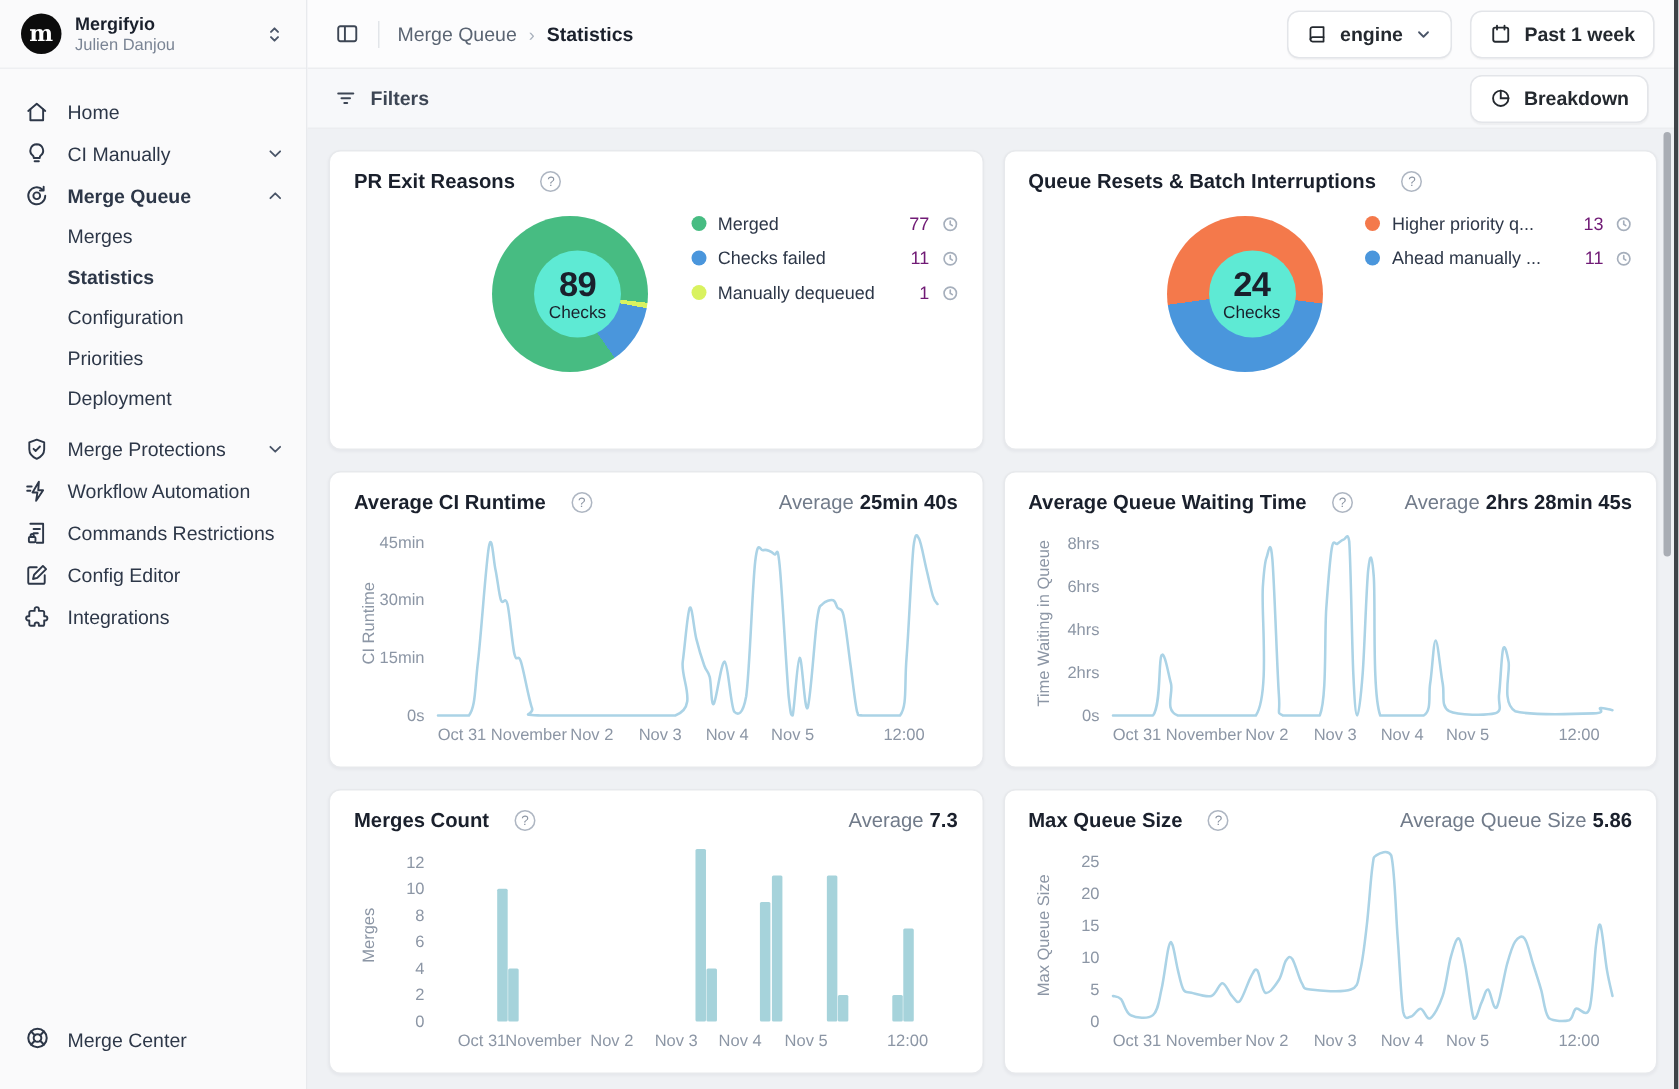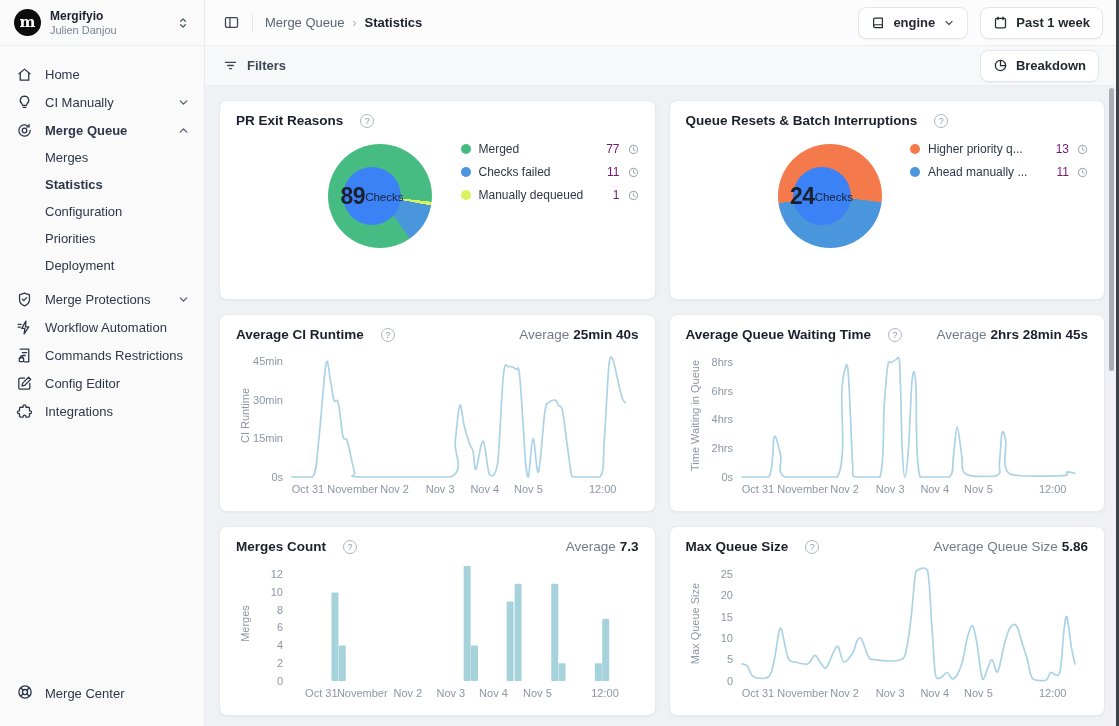--- a/index.html
+++ b/index.html
@@ -48,21 +48,21 @@
   .card-title { font-size:13.5px; font-weight:bold; color:#1A202C; }
   .help-badge { width:14px; height:14px; border-radius:50%; border:1px solid #AEB6C2; color:#8C95A3; font-size:9px; display:inline-flex; align-items:center; justify-content:center; cursor:pointer; }
   .avg { font-size:13.5px;text-align:right; }
   .avg-label { color:#717B8A; }
   .avg-value { font-weight:bold; color:#1A202C; margin-left:4px; }
 
   
   .donut-row { flex:1; display:flex; align-items:flex-start; }
   .donut-wrap { margin:16px 0 0 92px; position:relative; width:104px; height:104px; }
   .donut { width:104px; height:104px; border-radius:50%; }
-  .donut-hole { position:absolute; left:15px; top:23px; width:58px; height:58px; background:#3b82f6; border-radius:50%; display:flex; flex-direction:row; align-items:center; justify-content:center; }
+  .donut-hole { position:absolute; left:28px; top:23px; width:58px; height:58px; background:#5eead4; border-radius:50%; display:flex; flex-direction:column; align-items:center; justify-content:center; }
   .donut-num { font-size:23px; font-weight:bold; line-height:1; letter-spacing:-0.5px; }
   .donut-cap { font-size:11.5px; color:#1A202C; margin-top:2px; }
   .legend { margin-left:auto; width:178px; padding-top:14px; display:flex; flex-direction:column; gap:9px; }
   .legend-row { display:flex; align-items:center; gap:8px; font-size:12px; color:#2D3748; }
   .swatch { width:10px; height:10px; border-radius:50%; flex:none; }
   .legend-label { flex:1; white-space:nowrap; overflow:hidden; text-overflow:ellipsis; }
   .legend-val { font-weight:normal; color:#701a75; }
   .legend-info { display:flex; flex:none; cursor:pointer; }
 
   

